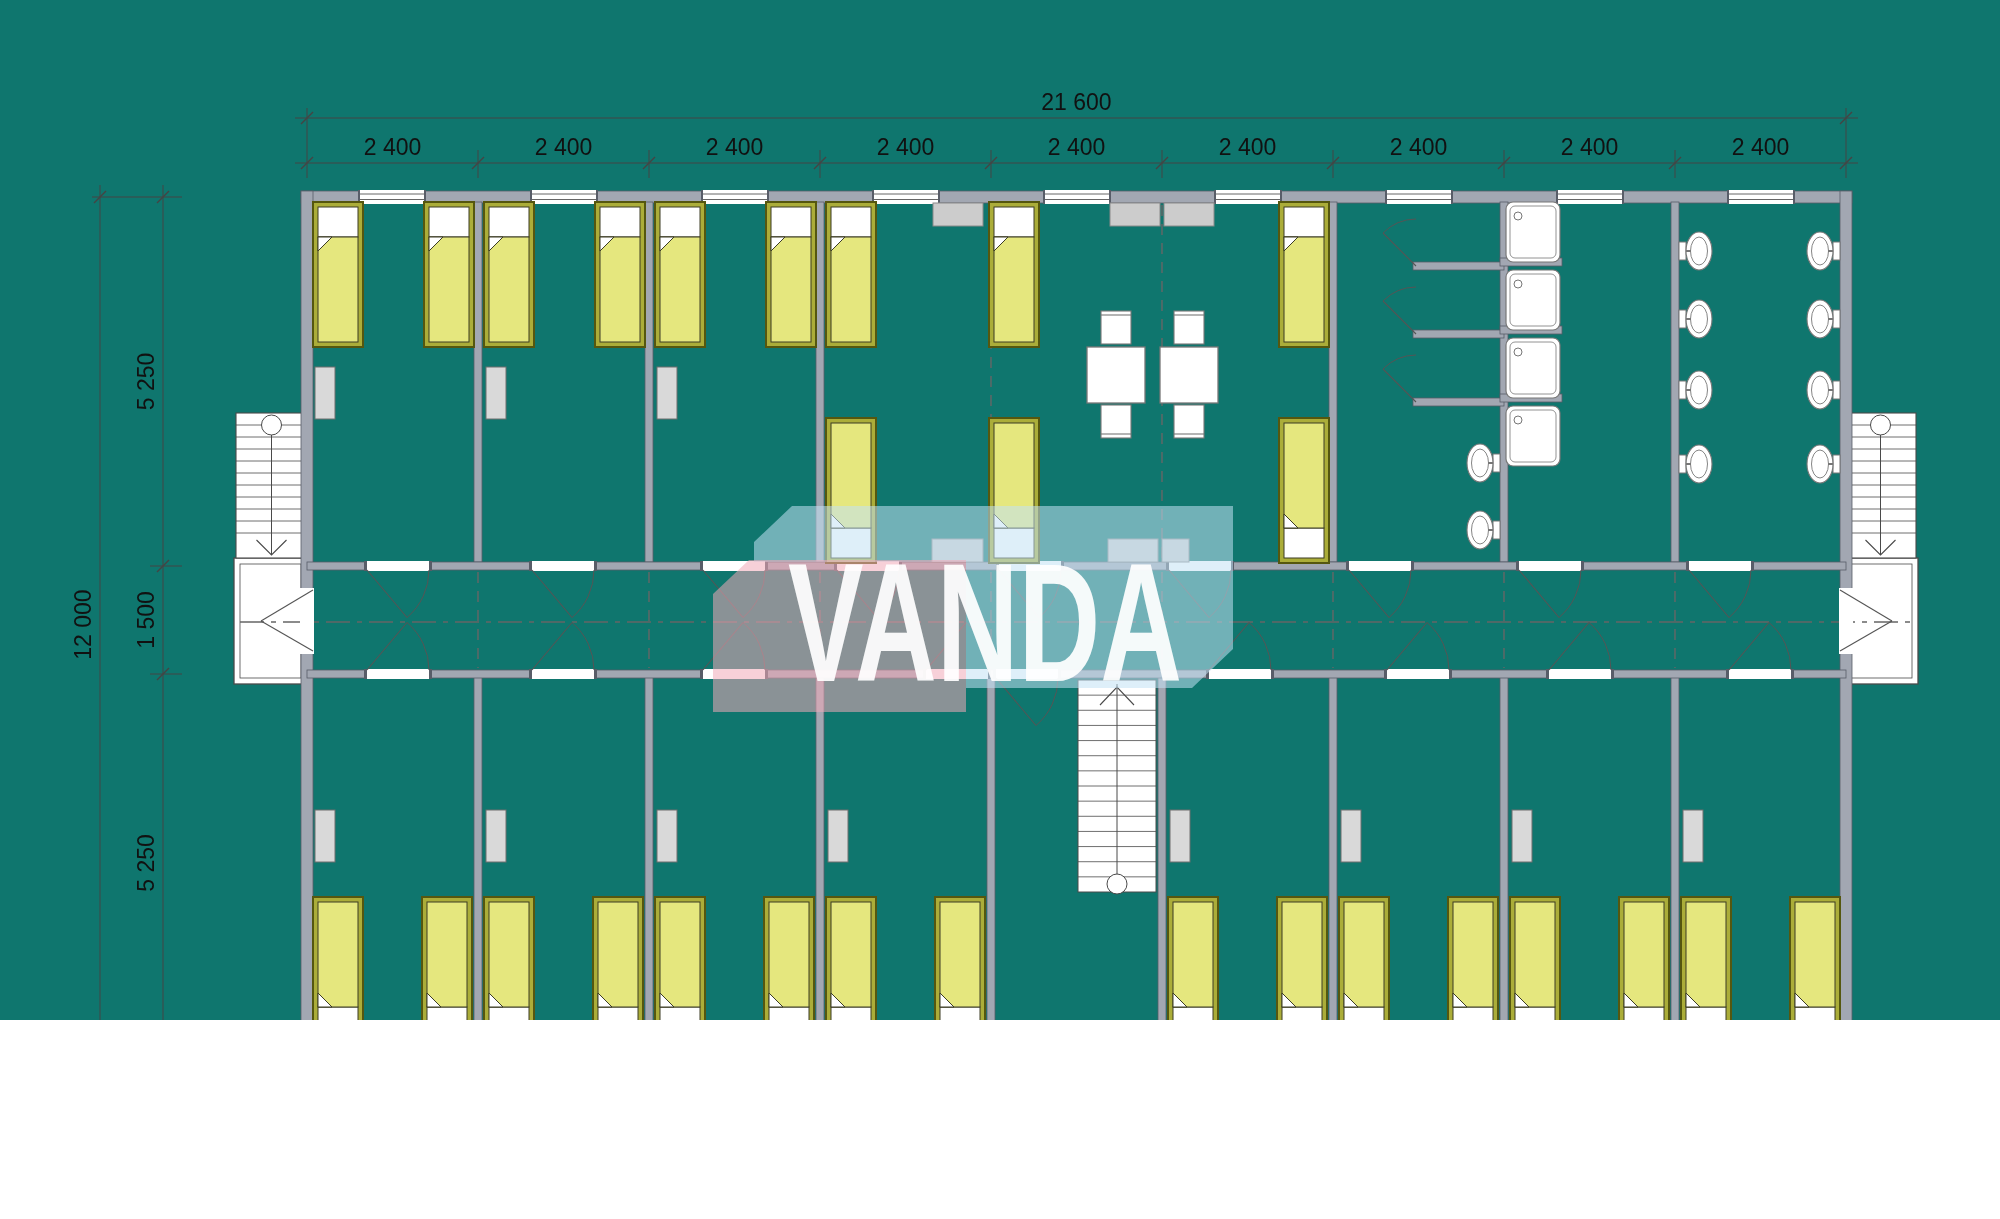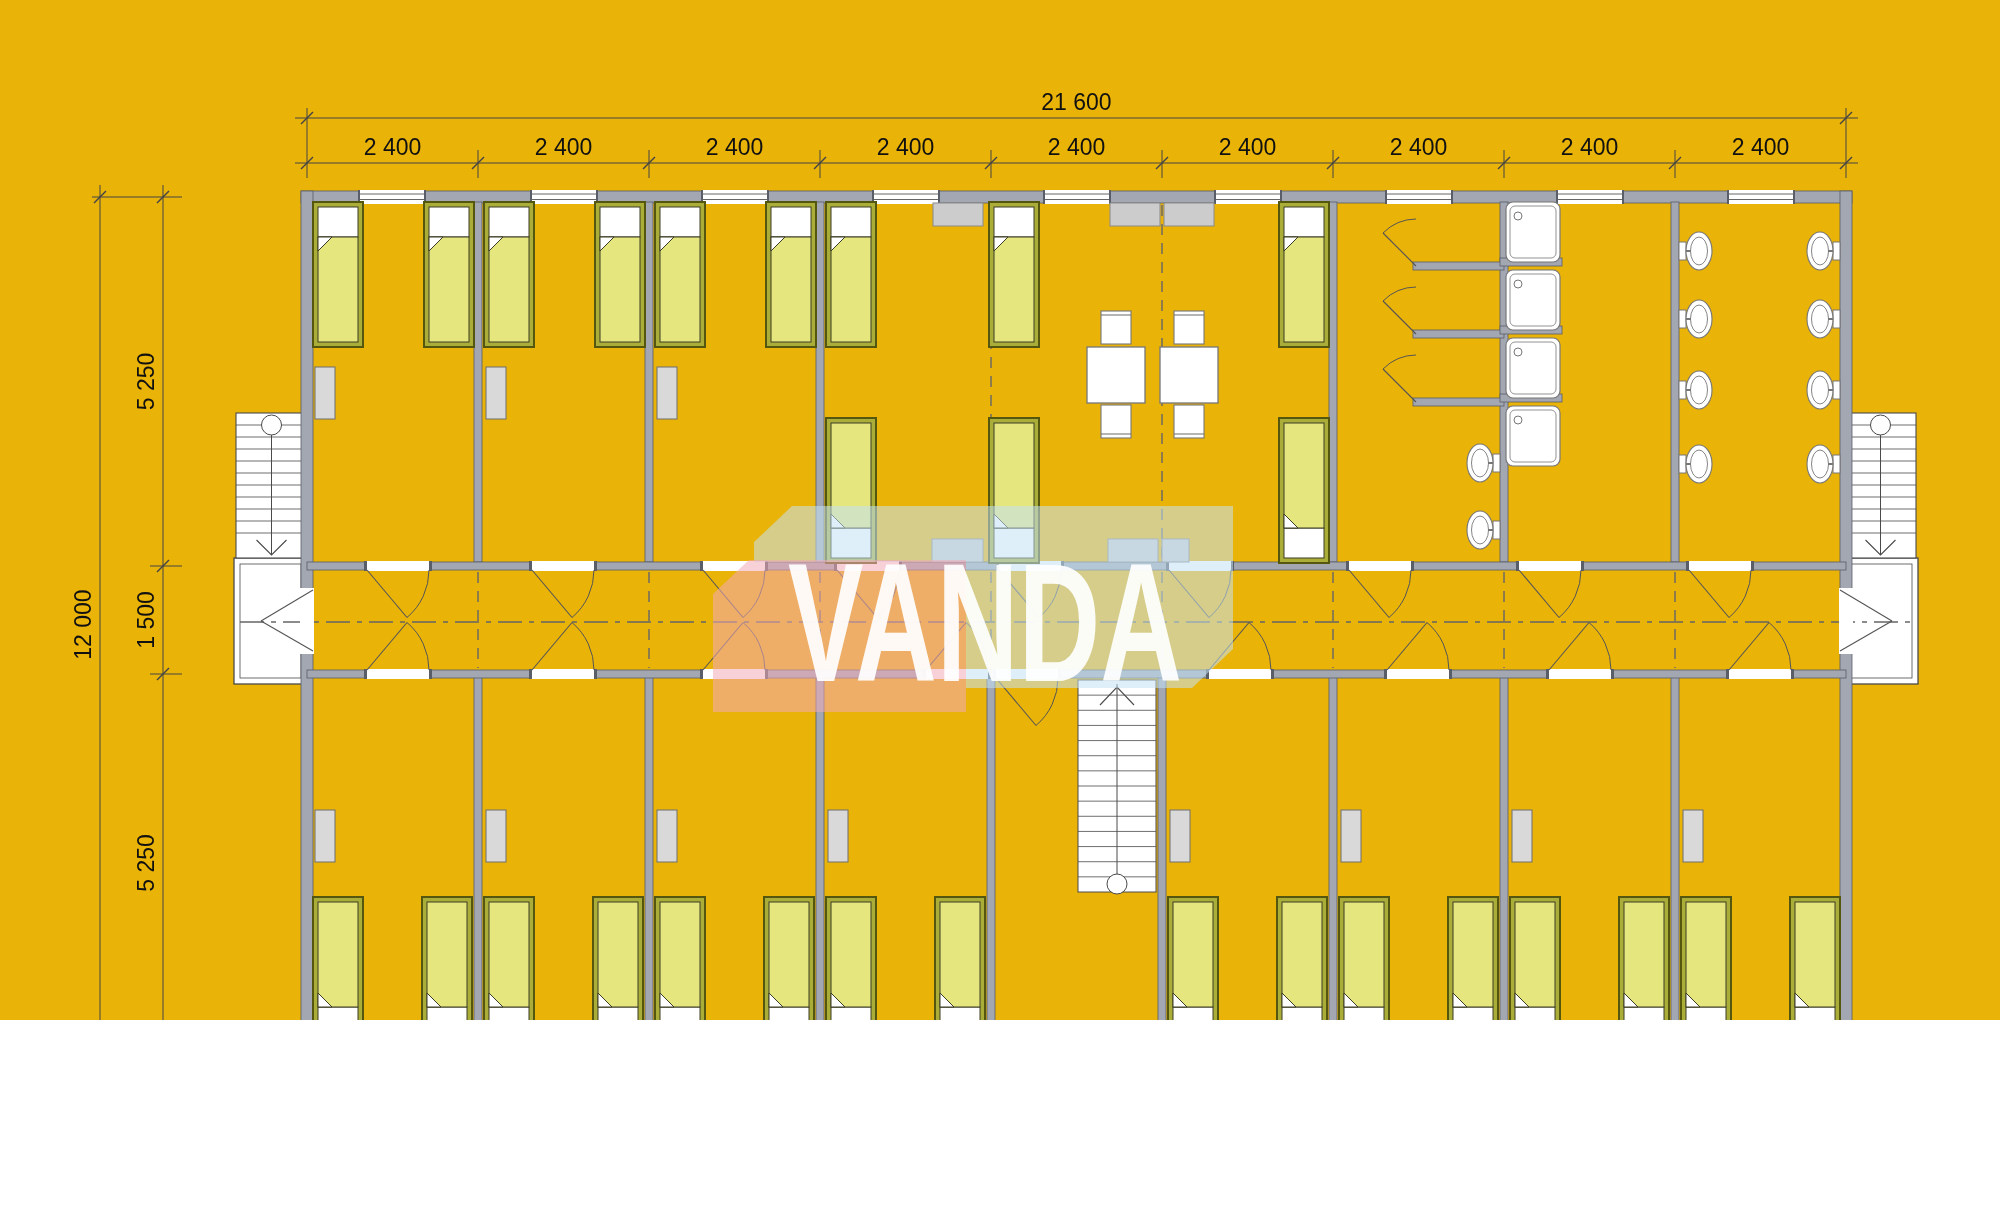--- a/index.html
+++ b/index.html
@@ -1,16 +1,16 @@
 <!DOCTYPE html>
 <html><head>
 <meta charset="utf-8">
 <style>
   html,body{margin:0;padding:0;background:#ffffff;}
-  #stage{width:2000px;height:1020px;position:relative;background:#eab308;overflow:hidden;
+  #stage{width:2000px;height:1020px;position:relative;background:#0f766e;overflow:hidden;
          font-family:"Liberation Sans", sans-serif;}
   svg{display:block;}
   text{font-family:"Liberation Sans", sans-serif;}
 </style>
 </head>
 <body>
 
 <div id="stage">
   <svg id="plan-svg" width="2000" height="1219" viewBox="0 0 2000 1219">
       <g>

